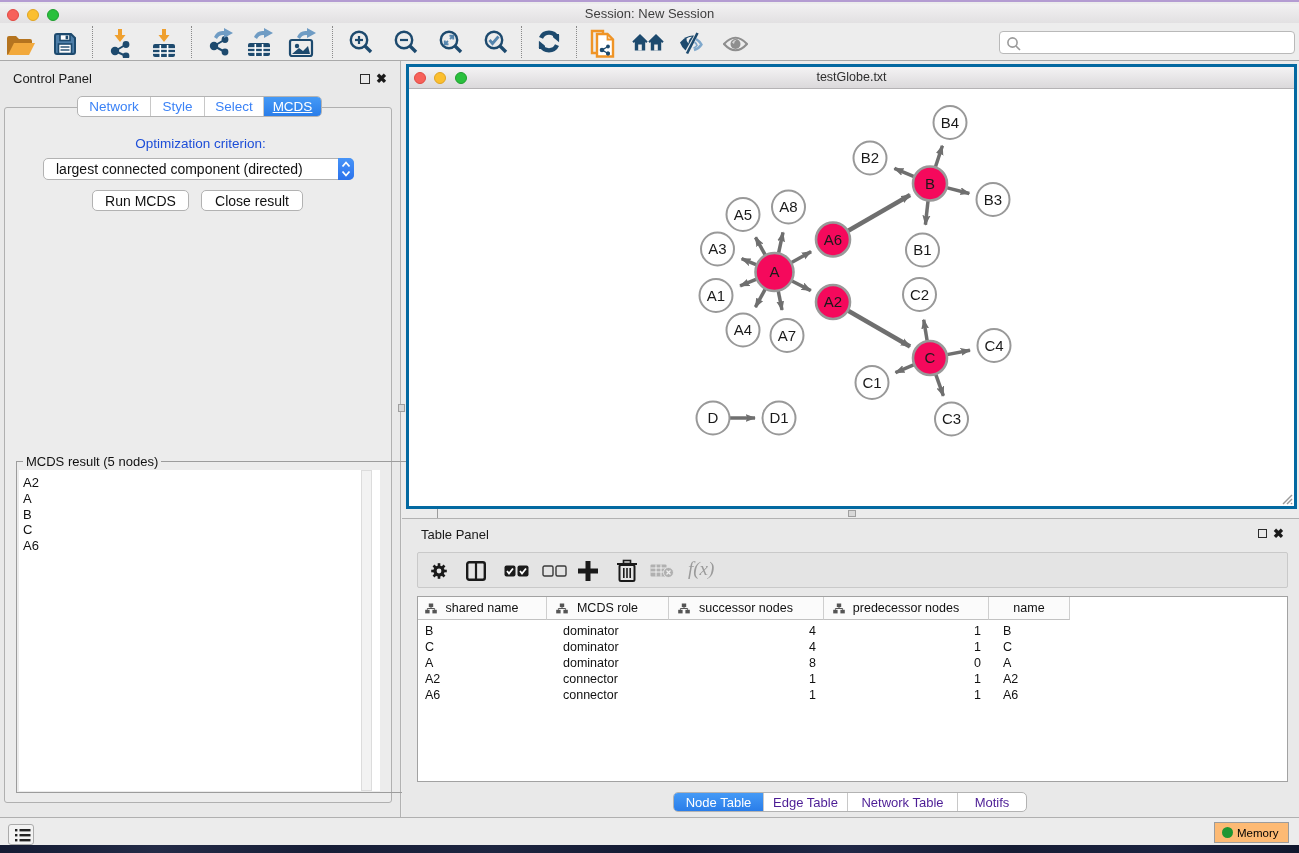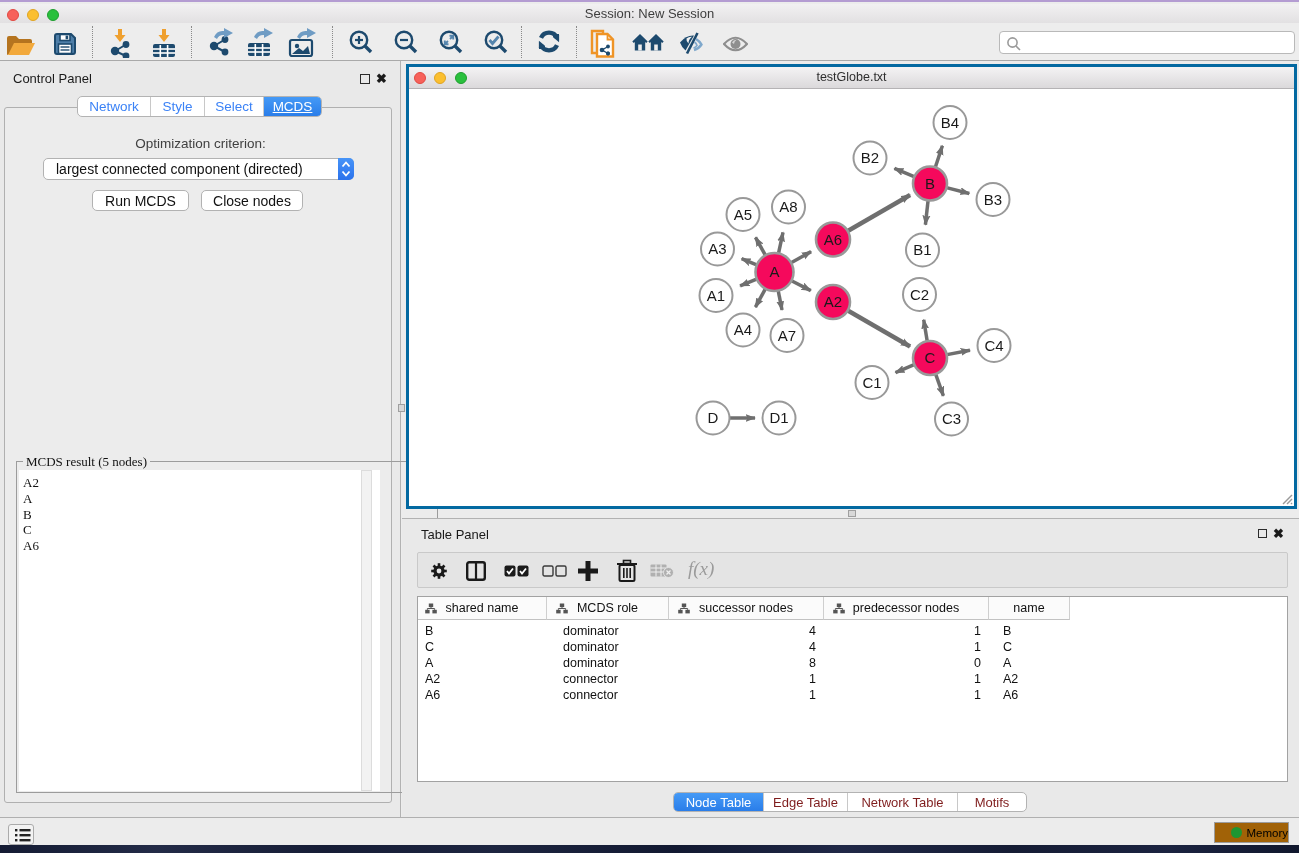--- a/index.html
+++ b/index.html
@@ -38,31 +38,31 @@
 #tp-toolbar { position:absolute; left:15px; top:33px; width:871px; height:36px;
   background:#e4e4e4; border:1px solid #c9c9c9; border-radius:2px; }
 #tbl { position:absolute; left:15px; top:77px; width:871px; height:186px; background:#fff;
   border:1px solid #a2a2a2; font-size:12.5px; color:#111; }
 .hc { position:absolute; top:0; height:23px; background:#fbfbfb; border-right:1px solid #cfcfcf;
   border-bottom:1px solid #c2c2c2; }
 .hc span { display:block; text-align:center; line-height:22px; font-size:12.5px; }
 .cell { position:absolute; height:16px; line-height:16px; }
 #btabs { position:absolute; left:271px; top:273px; height:20px; display:flex; z-index:5;
   border:1px solid #b3b3b3; border-radius:5px; background:#fff; overflow:hidden; }
-#btabs div { font-size:13px; color:#7f1d1d; line-height:19px; text-align:center; border-right:1px solid #c8c8c8; }
+#btabs div { font-size:13px; color:#4c1d95; line-height:19px; text-align:center; border-right:1px solid #c8c8c8; }
 #btabs div:last-child { border-right:none; }
 #btabs .sel { background:linear-gradient(#459af6,#2a7de9); color:#fff; }
 
 #statusbar { left:0; top:817px; width:1299px; height:28px; background:#ececec; border-top:1px solid #b0b0b0; }
 #navy { left:0; top:845px; width:1299px; height:8px; background:linear-gradient(90deg,#141b33 0%,#232b47 12%,#161d36 25%,#1d2540 38%,#121931 52%,#202847 65%,#151c34 78%,#1b2340 90%,#10172d 100%); }
-#membtn { position:absolute; left:1214px; top:4px; width:75px; height:21px; background:#a16207;
-  border:1px solid #9c9c9c; font-size:11.5px;text-align:right; }
+#membtn { position:absolute; left:1214px; top:4px; width:75px; height:21px; background:#fdba74;
+  border:1px solid #9c9c9c; font-size:11.5px; }
 #listbtn { position:absolute; left:8px; top:6px; width:26px; height:21px; background:#f3f3f3;
   border:1px solid #ababab; border-radius:3px; }
-.groupbox { position:absolute; left:16px; top:400px; width:422px; height:332px; border:1px solid #9c9c9c;font-family:Liberation Serif, serif; }
+.groupbox { position:absolute; left:16px; top:400px; width:422px; height:332px; border:1px solid #9c9c9c; }
 .legend { position:absolute; left:6px; top:-8px; background:#ececec; padding:0 3px; font-size:13px; color:#111; }
 </style>
 </head>
 <body>
 <div class="abs" id="purple"></div>
 <div class="abs" id="titlebar">
   <div class="light" style="left:7px; background:#f7615a; border:0.5px solid #e14942;"></div>
   <div class="light" style="left:27px; background:#fbbf2f; border:0.5px solid #e0a423;"></div>
   <div class="light" style="left:47px; background:#2ac03d; border:0.5px solid #1f9e2f;"></div>
   <div class="title">Session: New Session</div>
@@ -213,32 +213,32 @@
   <div class="ptitle">Control Panel</div>
   <div class="winbtn-sq" style="left:360px; top:13px;"></div>
   <div class="winbtn-x" style="left:376px; top:10px;">✖</div>
   <div id="cp-body"></div>
   <div id="tabs">
     <div style="width:73px;">Network</div>
     <div style="width:54px;">Style</div>
     <div style="width:59px;">Select</div>
     <div class="sel" style="width:57px;">MCDS</div>
   </div>
-  <div style="position:absolute; left:0; top:75px; width:401px; text-align:center; font-size:13.5px; color:#404040;">Optimization criterion:</div>
+  <div style="position:absolute; left:0; top:75px; width:401px; text-align:center; font-size:13.5px; color:#1d4ed8;">Optimization criterion:</div>
   <div style="position:absolute; left:43px; top:97px; width:311px; height:22px; background:#fff; border:1px solid #b2b2b2; border-radius:5px;">
     <div style="position:absolute; left:12px; top:0; font-size:14px; line-height:21px; color:#111;">largest connected component (directed)</div>
     <div style="position:absolute; right:-1px; top:-1px; width:16px; height:22px; background:linear-gradient(#4794f8,#2b72ec); border-radius:0 5px 5px 0;">
       <svg width="16" height="22">
         <path d="M4.5,8.5 L8,4.5 L11.5,8.5" fill="none" stroke="#fff" stroke-width="1.8"></path>
         <path d="M4.5,13.5 L8,17.5 L11.5,13.5" fill="none" stroke="#fff" stroke-width="1.8"></path>
       </svg>
     </div>
   </div>
   <div style="position:absolute; left:92px; top:129px; width:97px; height:21px; background:#fff; border:1px solid #b2b2b2; border-radius:5px; text-align:center; font-size:14px; line-height:20px; color:#111;">Run MCDS</div>
-  <div style="position:absolute; left:201px; top:129px; width:102px; height:21px; background:#fff; border:1px solid #b2b2b2; border-radius:5px; text-align:center; font-size:14px; line-height:20px; color:#111;">Close nodes</div>
+  <div style="position:absolute; left:201px; top:129px; width:102px; height:21px; background:#fff; border:1px solid #b2b2b2; border-radius:5px; text-align:center; font-size:14px; line-height:20px; color:#111;">Close result</div>
   <div class="groupbox">
     <div class="legend">MCDS result (5 nodes)</div>
     <div style="position:absolute; left:2px; top:8px; width:361px; height:321px; background:#fff; font-size:13px; color:#111;">
       <div style="padding:5px 0 0 4px; line-height:15.8px;">A2<br>A<br>B<br>C<br>A6</div>
       <div style="position:absolute; right:8px; top:0; width:11px; height:321px; background:#f2f2f2; border:1px solid #dcdcdc;"></div>
     </div>
   </div>
 </div>
 <div class="abs" id="nw">
   <div id="nw-title">

